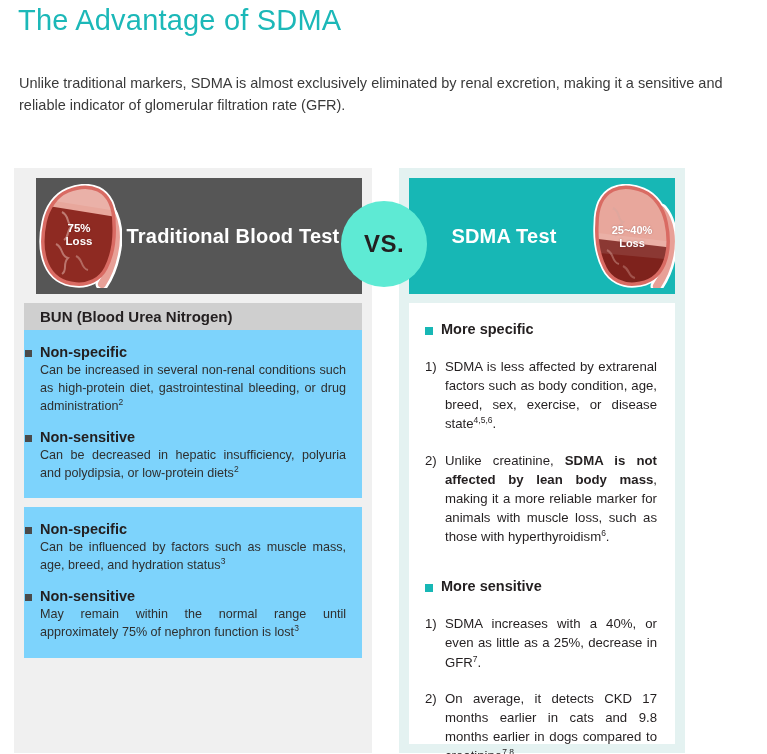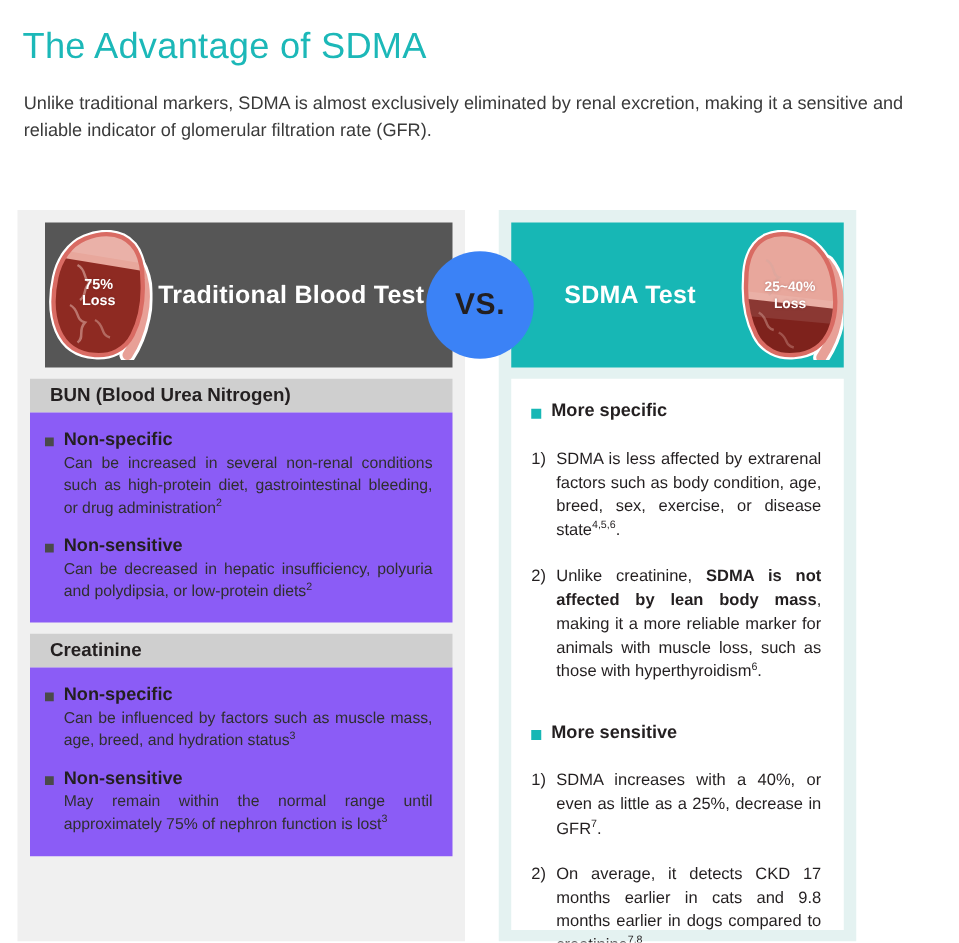--- a/index.html
+++ b/index.html
@@ -13,21 +13,21 @@
     position: relative;
     font-family: "Liberation Sans", sans-serif;
     color: #231f20;
     overflow: hidden;
   }
 
   
   .page-title {
     position: absolute;
     left: 18px;
-    top: 21px;
+    top: 4px;
     font-size: 29px;
     font-weight: 300;
     letter-spacing: 0.2px;
     color: #1cb8b8;
     white-space: nowrap;
   }
   .page-intro {
     position: absolute;
     left: 19px;
     top: 72px;
@@ -110,21 +110,21 @@
   .kidney.right-k .kidney-label { top: 40px; font-size: 11px; }
 
   
   .vs-badge {
     position: absolute;
     left: 341px;
     top: 41px;
     width: 86px;
     height: 86px;
     border-radius: 50%;
-    background: #3b82f6;
+    background: #5eead4;
     display: flex;
     align-items: center;
     justify-content: center;
     font-size: 24px;
     font-weight: 700;
     color: #231f20;
     letter-spacing: 0.5px;
     z-index: 5;
   }
 
@@ -135,22 +135,22 @@
     height: 27px;
     display: flex;
     align-items: center;
     padding-left: 16px;
     box-sizing: border-box;
     font-size: 15px;
     font-weight: 700;
     color: #231f20;
   }
   .section-body {
-    background: #8b5cf6;
-    padding: 14px 16px 16px 12px;
+    background: #7dd3fc;
+    padding: 14px 16px 16px 1px;
   }
   .point { margin-bottom: 13px; }
   .point:last-child { margin-bottom: 0; }
   .point-title {
     font-size: 14.5px;
     font-weight: 700;
     color: #231f20;
     position: relative;
     padding-left: 15px;
     margin-bottom: 2px;
@@ -267,21 +267,20 @@
           <div class="point-text"><span>Can be increased in several non-renal conditions such as high-protein diet, gastrointestinal bleeding, or drug administration</span><sup>2</sup></div>
         </div>
         <div class="point">
           <div class="point-title">Non-sensitive</div>
           <div class="point-text"><span>Can be decreased in hepatic insufficiency, polyuria and polydipsia, or low-protein diets</span><sup>2</sup></div>
         </div>
       </div>
     </div>
 
     <div class="section">
-      <div class="section-head">Creatinine</div>
       <div class="section-body">
         <div class="point">
           <div class="point-title">Non-specific</div>
           <div class="point-text"><span>Can be influenced by factors such as muscle mass, age, breed, and hydration status</span><sup>3</sup></div>
         </div>
         <div class="point">
           <div class="point-title">Non-sensitive</div>
           <div class="point-text"><span>May remain within the normal range until approximately 75% of nephron function is lost</span><sup>3</sup></div>
         </div>
       </div>

